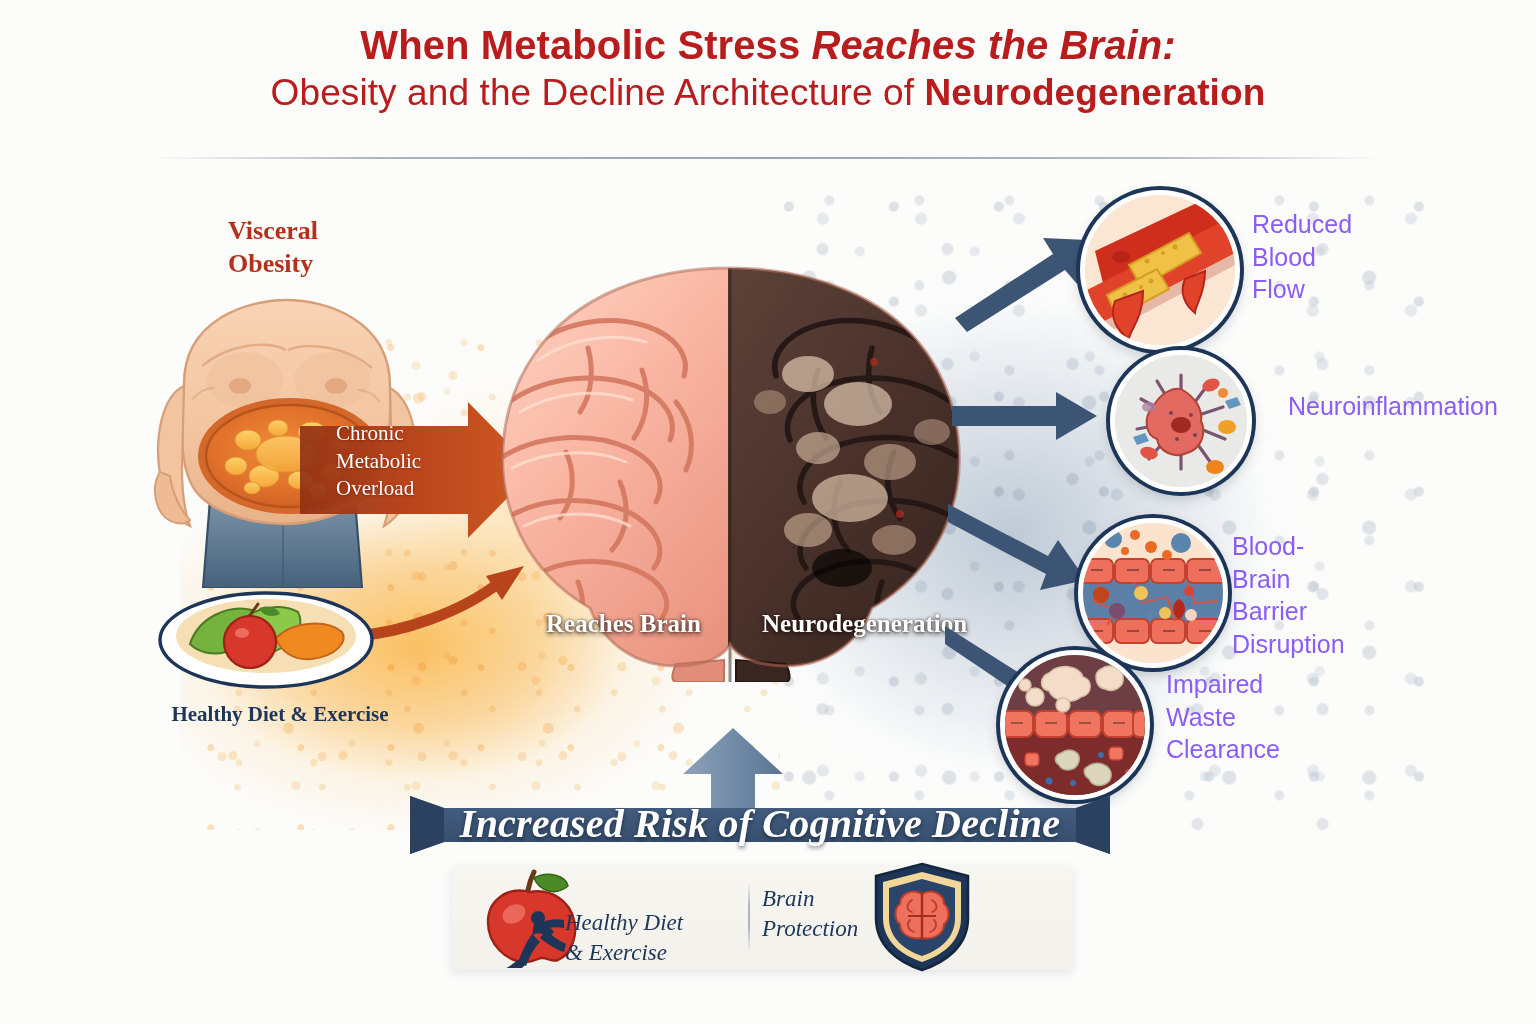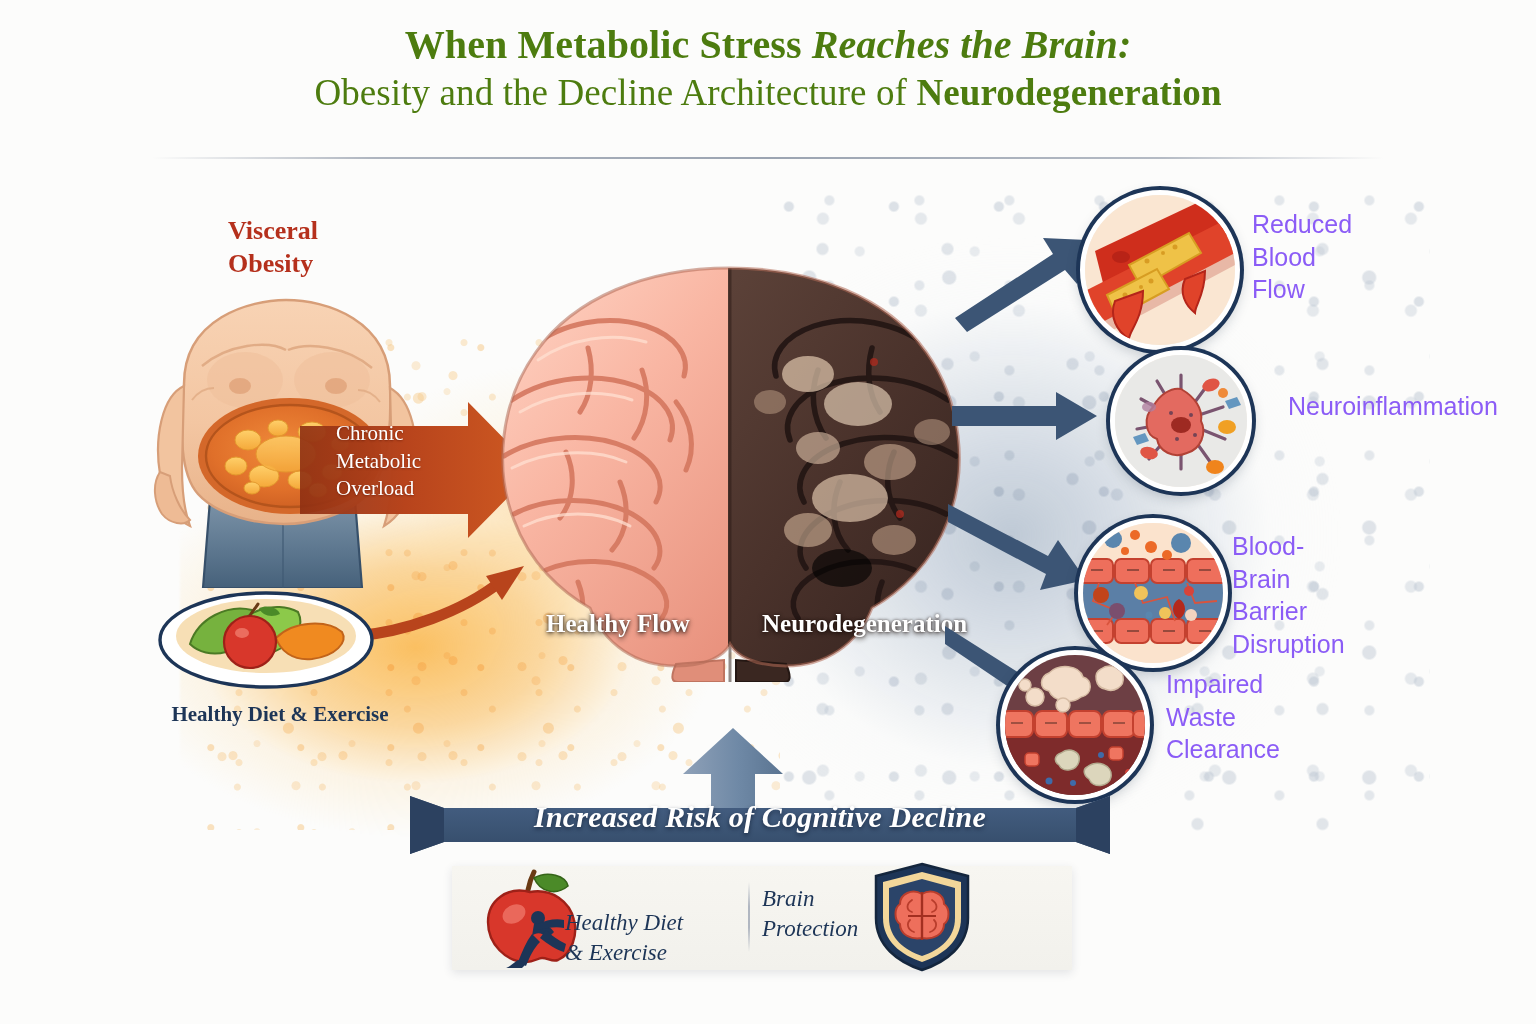--- a/index.html
+++ b/index.html
@@ -50,21 +50,21 @@
       radial-gradient(circle at 66% 24%, rgba(126,146,172,.38) 0 4px, transparent 6px),
       radial-gradient(circle at 28% 78%, rgba(126,146,172,.45) 0 6px, transparent 8px),
       radial-gradient(circle at 78% 68%, rgba(126,146,172,.32) 0 4px, transparent 6px),
       radial-gradient(circle at 54% 42%, rgba(126,146,172,.36) 0 5px, transparent 7px);
     background-size:105px 95px, 125px 115px, 90px 85px, 140px 125px, 115px 105px, 98px 92px;
   }
 
   
   #title-block{position:absolute;left:0;top:22px;width:1536px;text-align:center;}
   .title-line{
-    color:#4d7c0f;font-family:Liberation Serif, serif;
+    color:#b91c1c;font-family:Liberation Sans, sans-serif;
     line-height:1.16;letter-spacing:.1px;
   }
   #title-1{font-size:40px;}
   #title-2{font-size:37px;margin-top:4px;}
   .t-b{font-weight:bold;}
   .t-bi{font-weight:bold;font-style:italic;}
   .t-n{font-weight:normal;}
   #title-rule{
     position:absolute;left:152px;top:157px;width:1232px;height:2px;
     background:linear-gradient(to right, rgba(120,132,150,0) 0%, rgba(110,122,142,.55) 18%, rgba(96,110,132,.62) 50%, rgba(110,122,142,.5) 82%, rgba(120,132,150,0) 100%);
@@ -122,21 +122,21 @@
     font-family:Liberation Sans, sans-serif;font-weight:400;
     white-space:pre-line;
   }
   .cal-arrow{position:absolute;}
 
   
   #up-arrow{position:absolute;left:683px;top:728px;width:100px;height:92px;}
   #banner{position:absolute;left:410px;top:790px;width:700px;height:72px;}
   #banner-text{
     position:absolute;left:410px;top:800px;width:700px;text-align:center;
-    color:#ffffff;font-weight:bold;font-size:30px;font-style:italic;
+    color:#ffffff;font-weight:bold;font-size:40px;font-style:italic;
     font-family:"Liberation Serif", serif;
     text-shadow:0 2px 4px rgba(10,20,40,.6);
     letter-spacing:.2px;
   }
 
   
   #footer-strip{
     position:absolute;left:452px;top:866px;width:620px;height:104px;
     background:linear-gradient(to bottom, #f7f6f1 0%, #f2f1ec 100%);
     box-shadow:0 3px 9px rgba(40,50,70,.12);
@@ -357,21 +357,21 @@
         <path d="M382 392 C386 406 384 420 380 428 L392 428 C390 414 392 402 396 392 Z" opacity=".8"></path>
       </g>
     </g>
 
     <path d="M206 412 C200 426 202 430 208 430 L254 430 L254 408 Z" fill="#e08e79" stroke="#c07460" stroke-width="2"></path>
     <path d="M316 412 C322 426 320 430 314 430 L266 430 L266 408 Z" fill="#3a2721" stroke="#241713" stroke-width="2"></path>
 
     <line x1="260" y1="16" x2="260" y2="430" stroke="#2b1a16" stroke-width="3" opacity=".5"></line>
     <path d="M260 16 C176 16 104 46 66 100 C30 150 24 218 44 268 C60 312 92 340 120 356 C134 392 166 414 206 414 C236 414 254 404 260 392 C266 404 286 414 316 414 C356 414 388 392 402 356 C430 340 462 312 478 268 C498 218 492 150 456 100 C418 46 344 16 260 16 Z" fill="none" stroke="#b06a55" stroke-width="3" opacity=".55"></path>
   </svg>
-  <div class="brain-cap" id="cap-healthy">Healthy Flow</div>
+  <div class="brain-cap" id="cap-healthy">Reaches Brain</div>
   <div class="brain-cap" id="cap-neuro">Neurodegeneration</div>
 
   <svg class="cal-arrow" style="left:955px;top:232px;width:135px;height:100px" viewBox="0 0 135 100">
     <path d="M0 86 L98 22 L88 6 L132 8 L122 52 L110 38 L12 100 Z" fill="#3c5575"></path>
   </svg>
   <svg class="cal-arrow" style="left:952px;top:392px;width:145px;height:48px" viewBox="0 0 145 48">
     <path d="M0 14 L104 14 L104 0 L145 24 L104 48 L104 34 L0 34 Z" fill="#3c5575"></path>
   </svg>
   <svg class="cal-arrow" style="left:948px;top:500px;width:140px;height:92px" viewBox="0 0 140 92">
     <path d="M0 4 L100 56 L110 40 L138 80 L92 90 L98 74 L0 22 Z" fill="#3c5575"></path>

